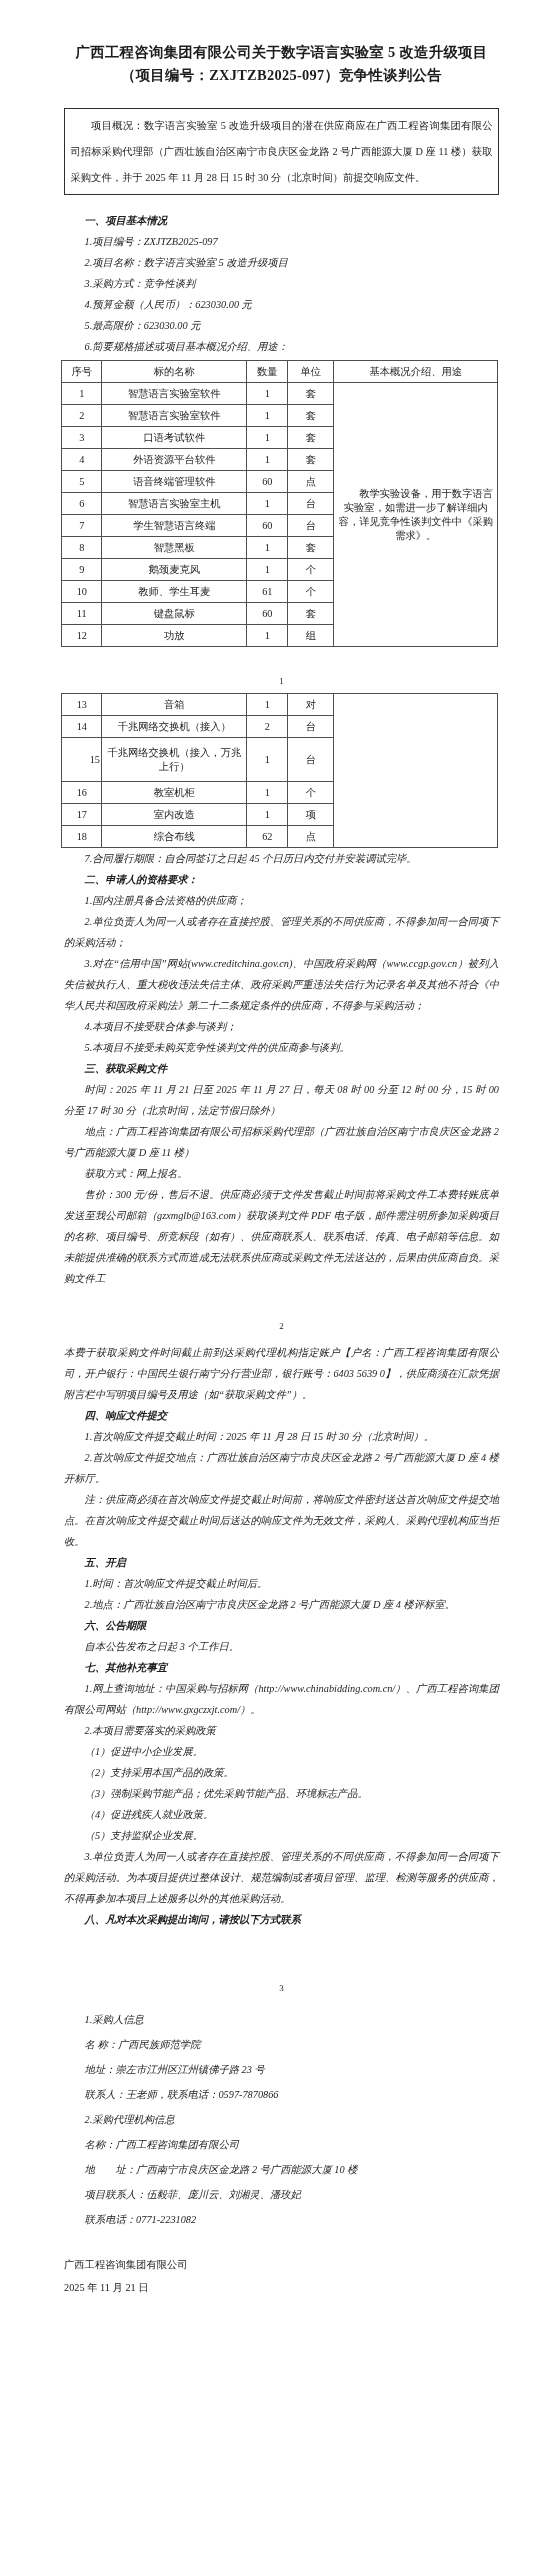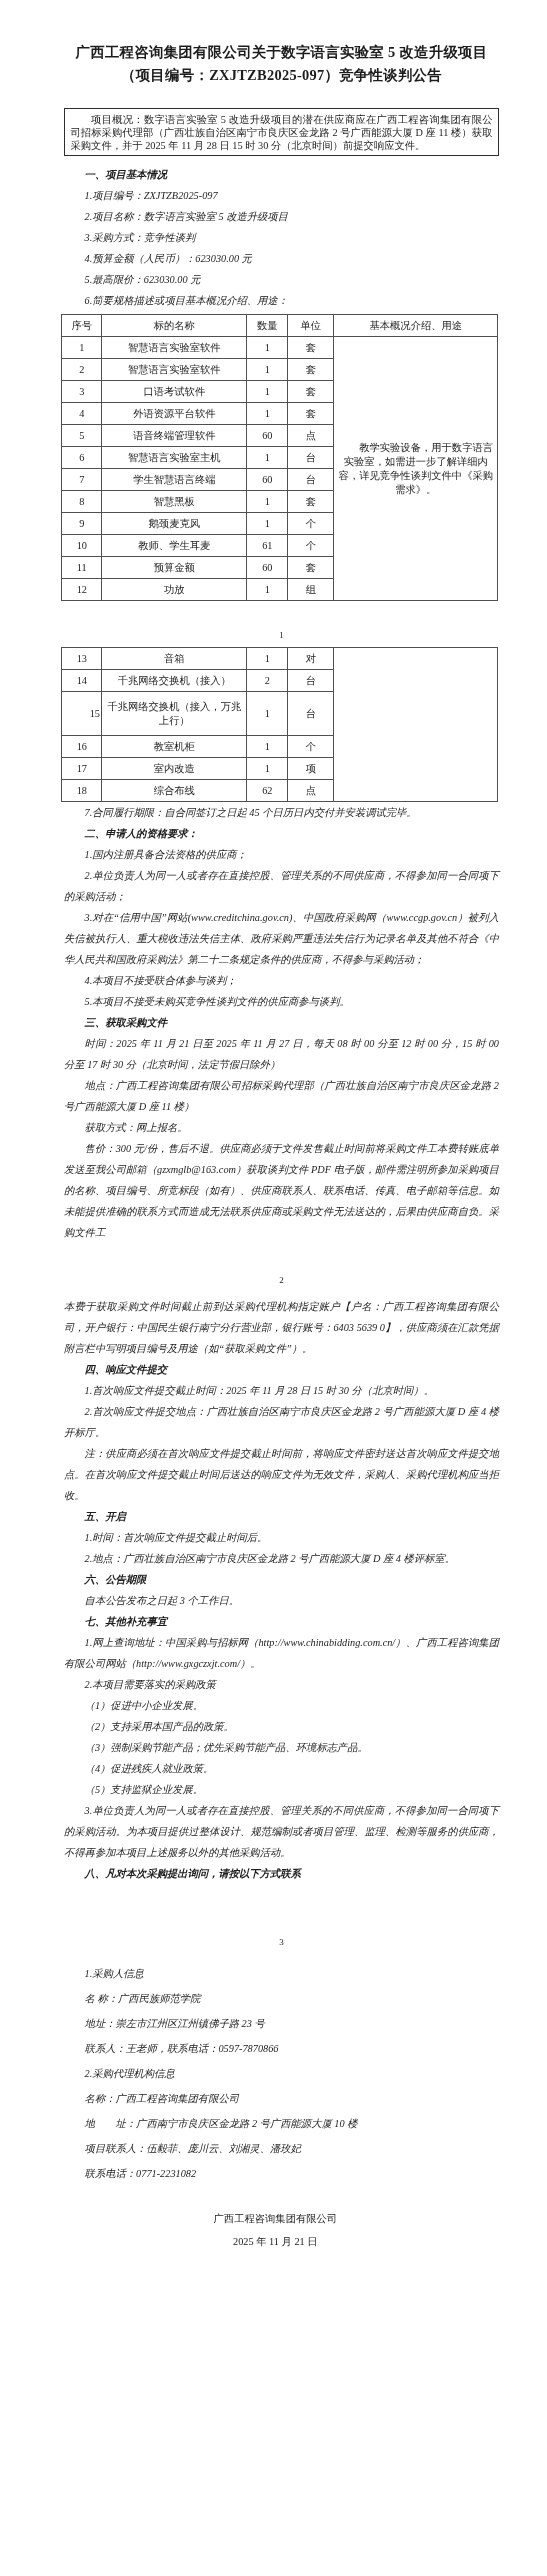--- a/index.html
+++ b/index.html
@@ -7,22 +7,22 @@
     width:548px;height:2576px;background:#ffffff;color:#1d1d1d;
     font-family:"Liberation Serif","DejaVu Serif",serif;
     overflow:hidden;
   }
   .content{padding:0 49px 0 64px;}
   .doc-title{
     margin-top:41px;text-align:center;font-weight:bold;
     font-size:14.4px;line-height:22.6px;letter-spacing:0.3px;
   }
   .overview-box{
-    margin-top:22px;margin-bottom:8px;border:1px solid #2e2e2e;
-    padding:3.4px 5.5px;font-size:10.3px;line-height:13px;
+    margin-top:22px;margin-bottom:15px;border:1px solid #2e2e2e;
+    padding:3.4px 5.5px;font-size:10.3px;line-height:26px;
     text-align:justify;text-indent:2em;
   }
   .para,.heading{
     font-size:10.3px;line-height:21px;margin:0;
     text-indent:2em;text-align:justify;font-style:italic;
   }
   .heading{font-weight:bold;}
   .para.noindent{text-indent:0;}
   .para.contact{line-height:25px;}
   .pagenum{
@@ -41,21 +41,21 @@
   table.goods td,table.goods th{
     border:0.7px solid #4f4f4f;padding:0 1.4px;
     font-weight:normal;text-align:center;vertical-align:middle;
     height:21px;line-height:13.7px;
   }
   td.note-cell{
     text-align:justify;text-indent:2em;line-height:32px;
     padding:0 2.1px;vertical-align:middle;
   }
   .sig{
-    text-align:center;font-size:10.3px;line-height:23px;
+    text-align:left;font-size:10.3px;line-height:23px;
     padding-right:12.3px;
   }
   .sig-org{margin-top:20.5px;}
 </style>
 </head>
 <body>
 
 <div class="content">
   <div class="doc-title">
     <div>广西工程咨询集团有限公司关于数字语言实验室 5 改造升级项目</div>
@@ -142,21 +142,21 @@
             <td>个</td>
           </tr>
           <tr>
             <td>10</td>
             <td>教师、学生耳麦</td>
             <td>61</td>
             <td>个</td>
           </tr>
           <tr>
             <td>11</td>
-            <td>预算金额</td>
+            <td>键盘鼠标</td>
             <td>60</td>
             <td>套</td>
           </tr>
           <tr>
             <td>12</td>
             <td>功放</td>
             <td>1</td>
             <td>组</td>
           </tr>
         </tbody>

